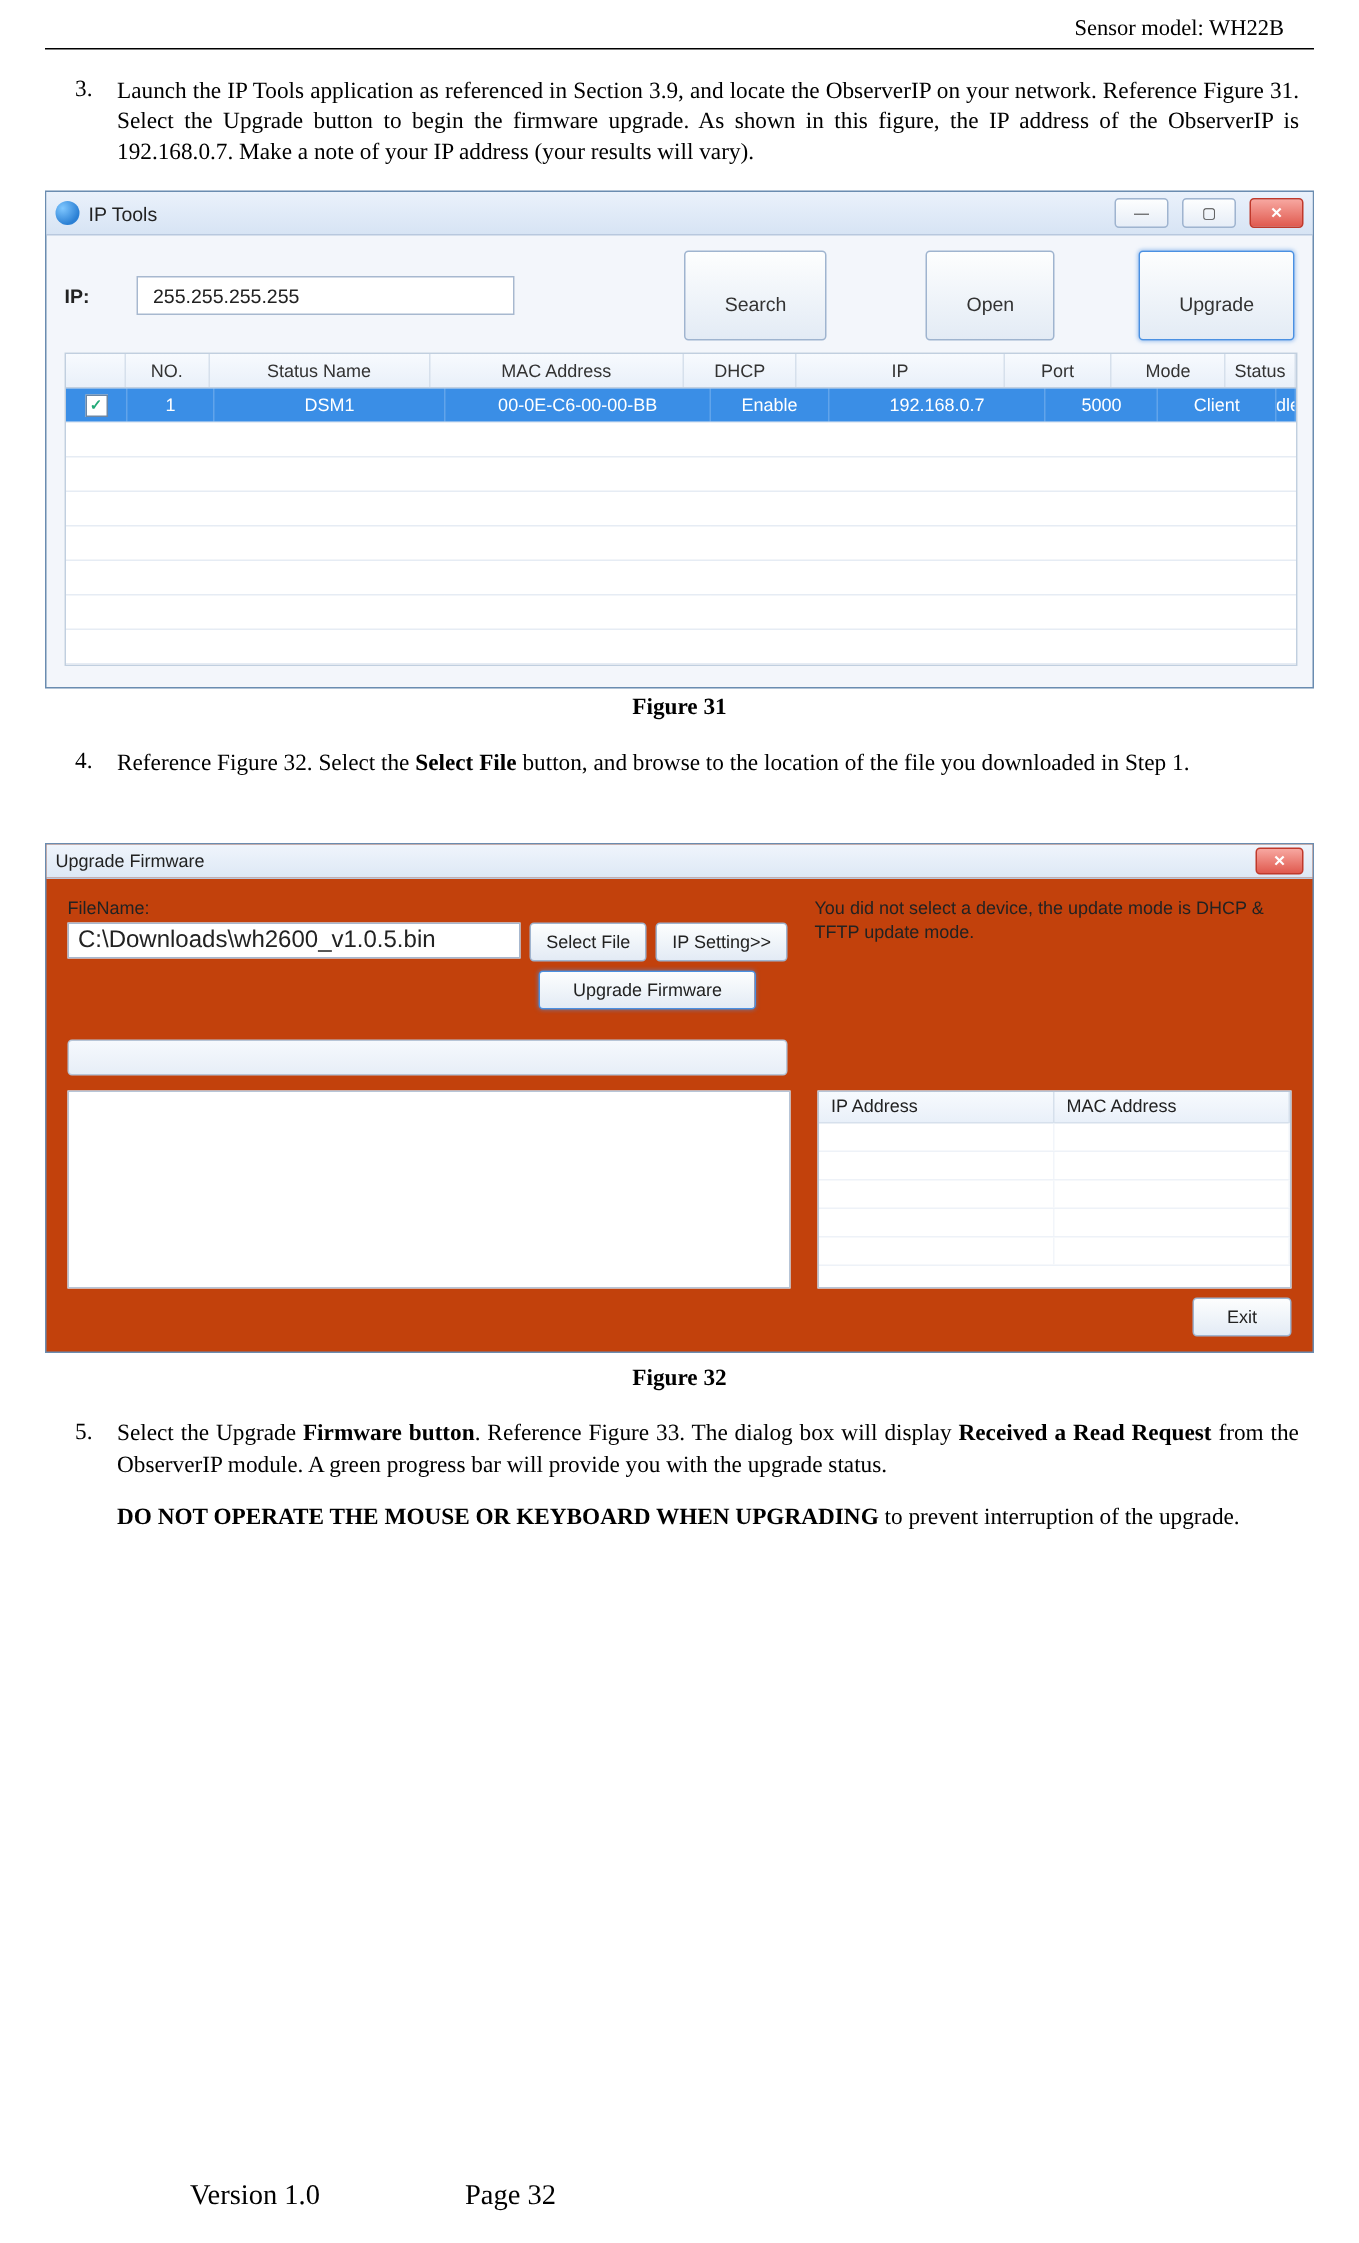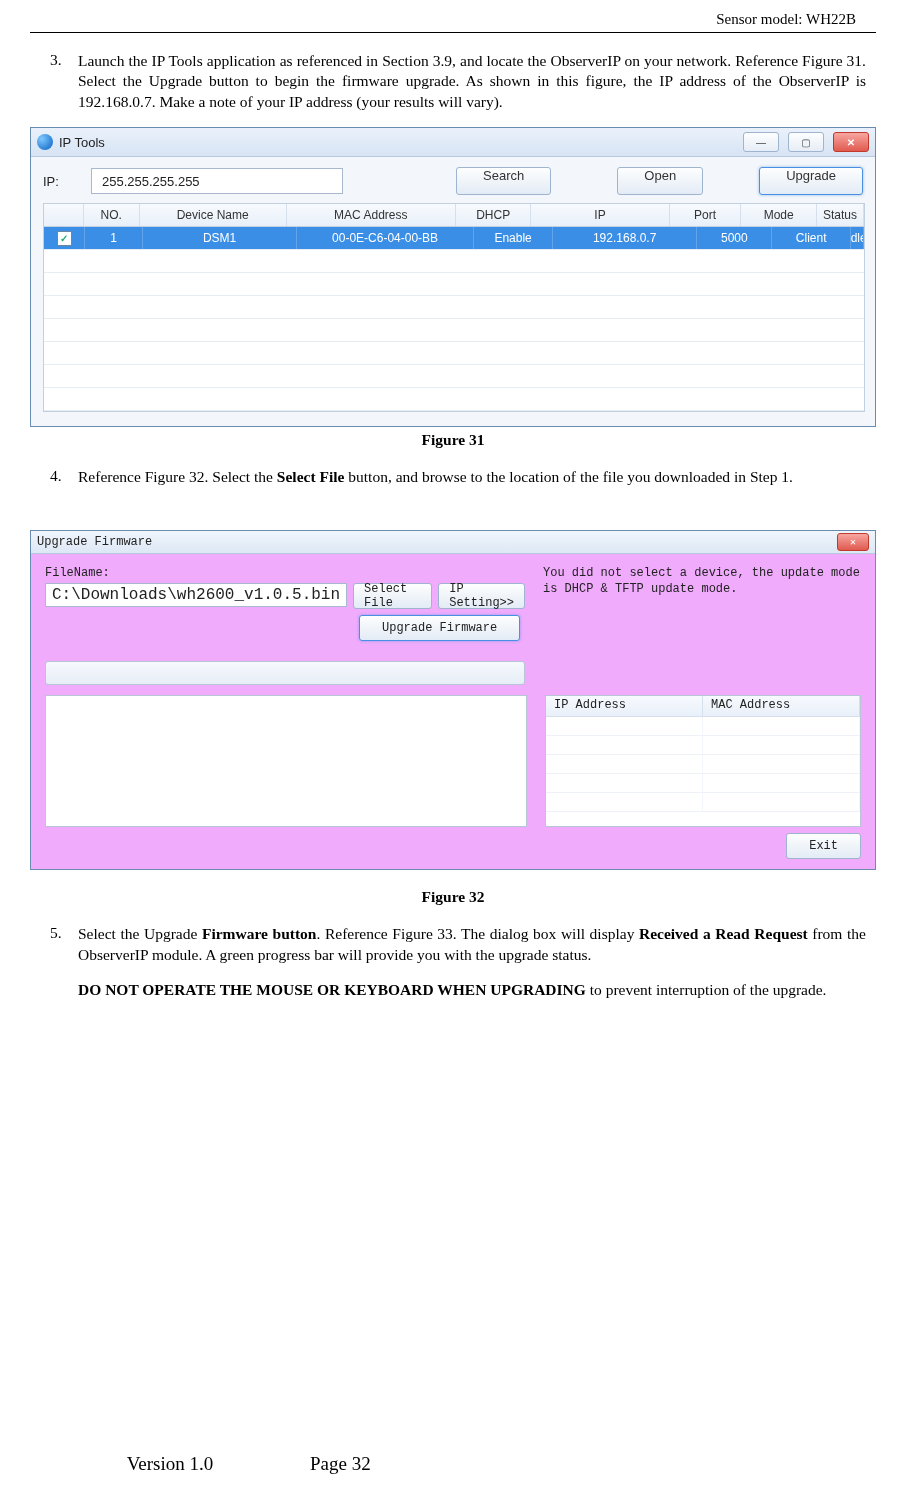--- a/index.html
+++ b/index.html
@@ -102,36 +102,36 @@
     margin-left: 3px;
   }
   .win-btn.close { background: linear-gradient(#f7a7a0,#e05a4f); color:#fff; font-weight:bold; border-color:#c0392b; }
 
   .iptools-body {
     padding: 10px 12px 14px 12px;
   }
   .ip-row {
     display: flex; align-items: center; gap: 18px; margin-bottom: 8px;
   }
-  .ip-label { width: 30px; }
+  .ip-label { width: 30px; font-weight: bold; }
   .ip-input {
     width: 230px; height: 24px;
     border: 1px solid #a7b8cf;
     background: #fff;
     padding: 0 10px;
     display: flex; align-items: center;
     font-family: Tahoma, sans-serif; font-size: 13px;
   }
   .btn {
     height: 26px;
     border: 1px solid #9fb4cf;
     border-radius: 3px;
     background: linear-gradient(#fdfefe,#e3ebf5);
-    padding: 0 26px;
-    display: flex; align-items: flex-start; justify-content: center;
+    padding: 16px 26px;
+    display: flex; align-items: flex-end; justify-content: center;
     font-size: 13px; color: #333;
   }
   .btn.highlight {
     border: 1.5px solid #4a90e2;
     box-shadow: 0 0 3px rgba(74,144,226,0.6);
   }
   .spacer-flex { flex: 1; }
 
   .grid {
     width: 100%;
@@ -178,23 +178,23 @@
   .col-stat { flex: 1; }
   .chk {
     width: 13px; height: 13px; border: 1px solid #6c86a3; background:#fff;
     display:flex; align-items:center; justify-content:center;
     font-size:10px; color:#2a7; font-weight:bold;
   }
 
   
   .dlg {
     border: 1px solid #6a8cb0;
-    background: #f0abfc;
-    margin-bottom: 18px;
-    font-family: Liberation Mono, monospace;
+    background: #c2410c;
+    margin-bottom: 8px;
+    font-family: Liberation Sans, sans-serif;
     font-size: 12px;
     color: #222;
   }
   .dlg-titlebar {
     height: 22px;
     background: linear-gradient(#f0f5fc,#dde8f5);
     border-bottom: 1px solid #b8c8de;
     display: flex; align-items: center;
     padding: 0 6px;
   }
@@ -307,35 +307,35 @@
         <div style="width:20px"></div>
         <div class="btn highlight">
             <span>Upgrade</span>
           </div>
       </div>
 
       <div class="grid">
         <div class="grid-head">
           <div class="gh col-chk"></div>
           <div class="gh col-no">NO.</div>
-          <div class="gh col-name">Device Name</div>
+          <div class="gh col-name">Status Name</div>
           <div class="gh col-mac">MAC Address</div>
           <div class="gh col-dhcp">DHCP</div>
           <div class="gh col-ip">IP</div>
           <div class="gh col-port">Port</div>
           <div class="gh col-mode">Mode</div>
           <div class="gh col-stat">Status</div>
         </div>
         <div class="grid-row selected">
           <div class="gc col-chk">
               <div class="chk">✓</div>
             </div>
           <div class="gc col-no">1</div>
           <div class="gc col-name">DSM1</div>
-          <div class="gc col-mac">00-0E-C6-04-00-BB</div>
+          <div class="gc col-mac">00-0E-C6-00-00-BB</div>
           <div class="gc col-dhcp">Enable</div>
           <div class="gc col-ip">192.168.0.7</div>
           <div class="gc col-port">5000</div>
           <div class="gc col-mode">Client</div>
           <div class="gc col-stat">Idle</div>
         </div>
         <div class="grid-row">
             <div class="gc col-chk"></div>
             <div class="gc col-no"></div>
             <div class="gc col-name"></div>

